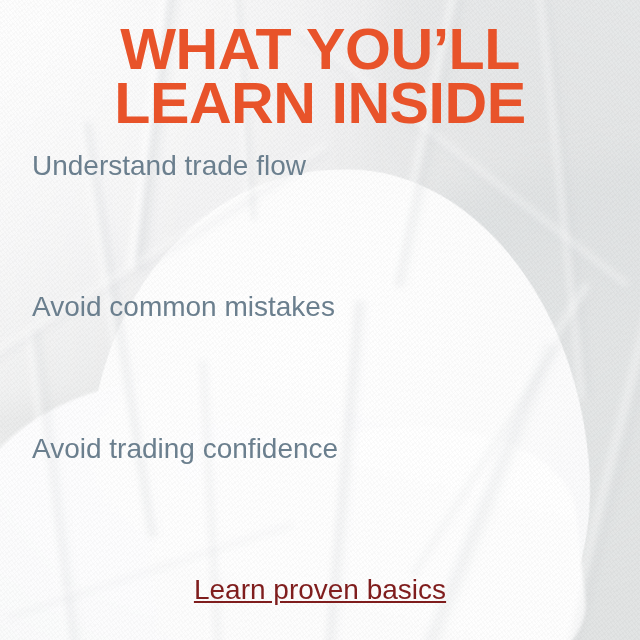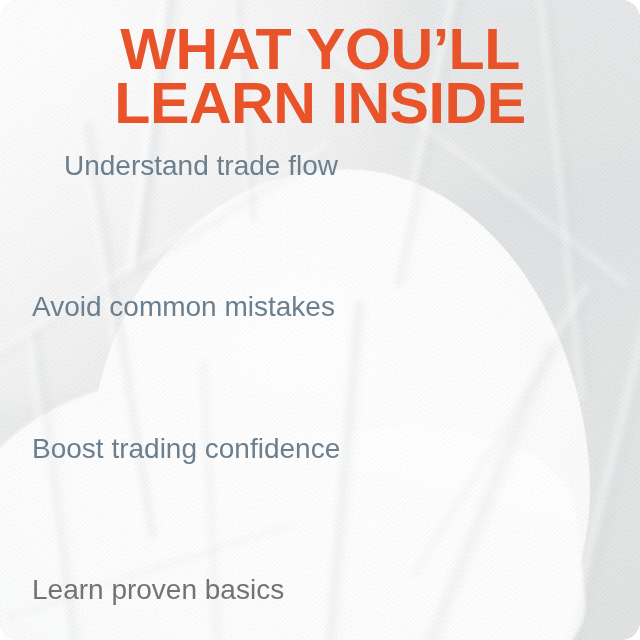--- a/index.html
+++ b/index.html
@@ -8,21 +8,20 @@
     padding: 0;
     background: #ffffff;
   }
   #poster {
     position: relative;
     width: 640px;
     height: 640px;
     overflow: hidden;
     background: #e6e7e7;
     font-family: "Liberation Sans", "DejaVu Sans", sans-serif;
-    border-radius: 19px;
     -webkit-font-smoothing: antialiased;
   }
 
   
   .bg-base {
     position: absolute;
     inset: 0;
     background:
       radial-gradient(120% 90% at 8% 4%,  #fbfbfb 0%, #f1f1f2 38%, #e7e8e8 68%, #e2e4e4 100%),
       linear-gradient(100deg, #f4f4f5 0%, #e8e9ea 46%, #e3e5e5 100%);
@@ -216,20 +215,20 @@
   <div class="grain"></div>
 
   <div class="content">
 
     <div class="headline" style="color: rgb(232, 83, 42);">
       <span class="hl-line">WHAT YOU’LL</span>
       <span class="hl-line">LEARN INSIDE</span>
     </div>
 
     <div class="bullets">
-      <div class="bullet align-left" style="text-align: left; color: rgb(107, 127, 142); margin-left: 32px;">Understand trade flow</div>
+      <div class="bullet align-left" style="text-align: left; color: rgb(107, 127, 142);">Understand trade flow</div>
       <div class="bullet align-right" style="text-align: left; color: rgb(107, 127, 142);">Avoid common mistakes</div>
-      <div class="bullet align-left" style="text-align: left; color: rgb(107, 127, 142);">Boost trading confidence</div>
-      <div class="bullet align-left" style="text-align: left; color: #737373;">Learn proven basics</div>
+      <div class="bullet align-left" style="text-align: left; color: rgb(107, 127, 142);">Avoid trading confidence</div>
+      <div class="bullet align-left" style="text-align: center; color: #7f1d1d; text-decoration: underline;">Learn proven basics</div>
     </div>
 
   </div>
 </div>
 
 </body></html>

